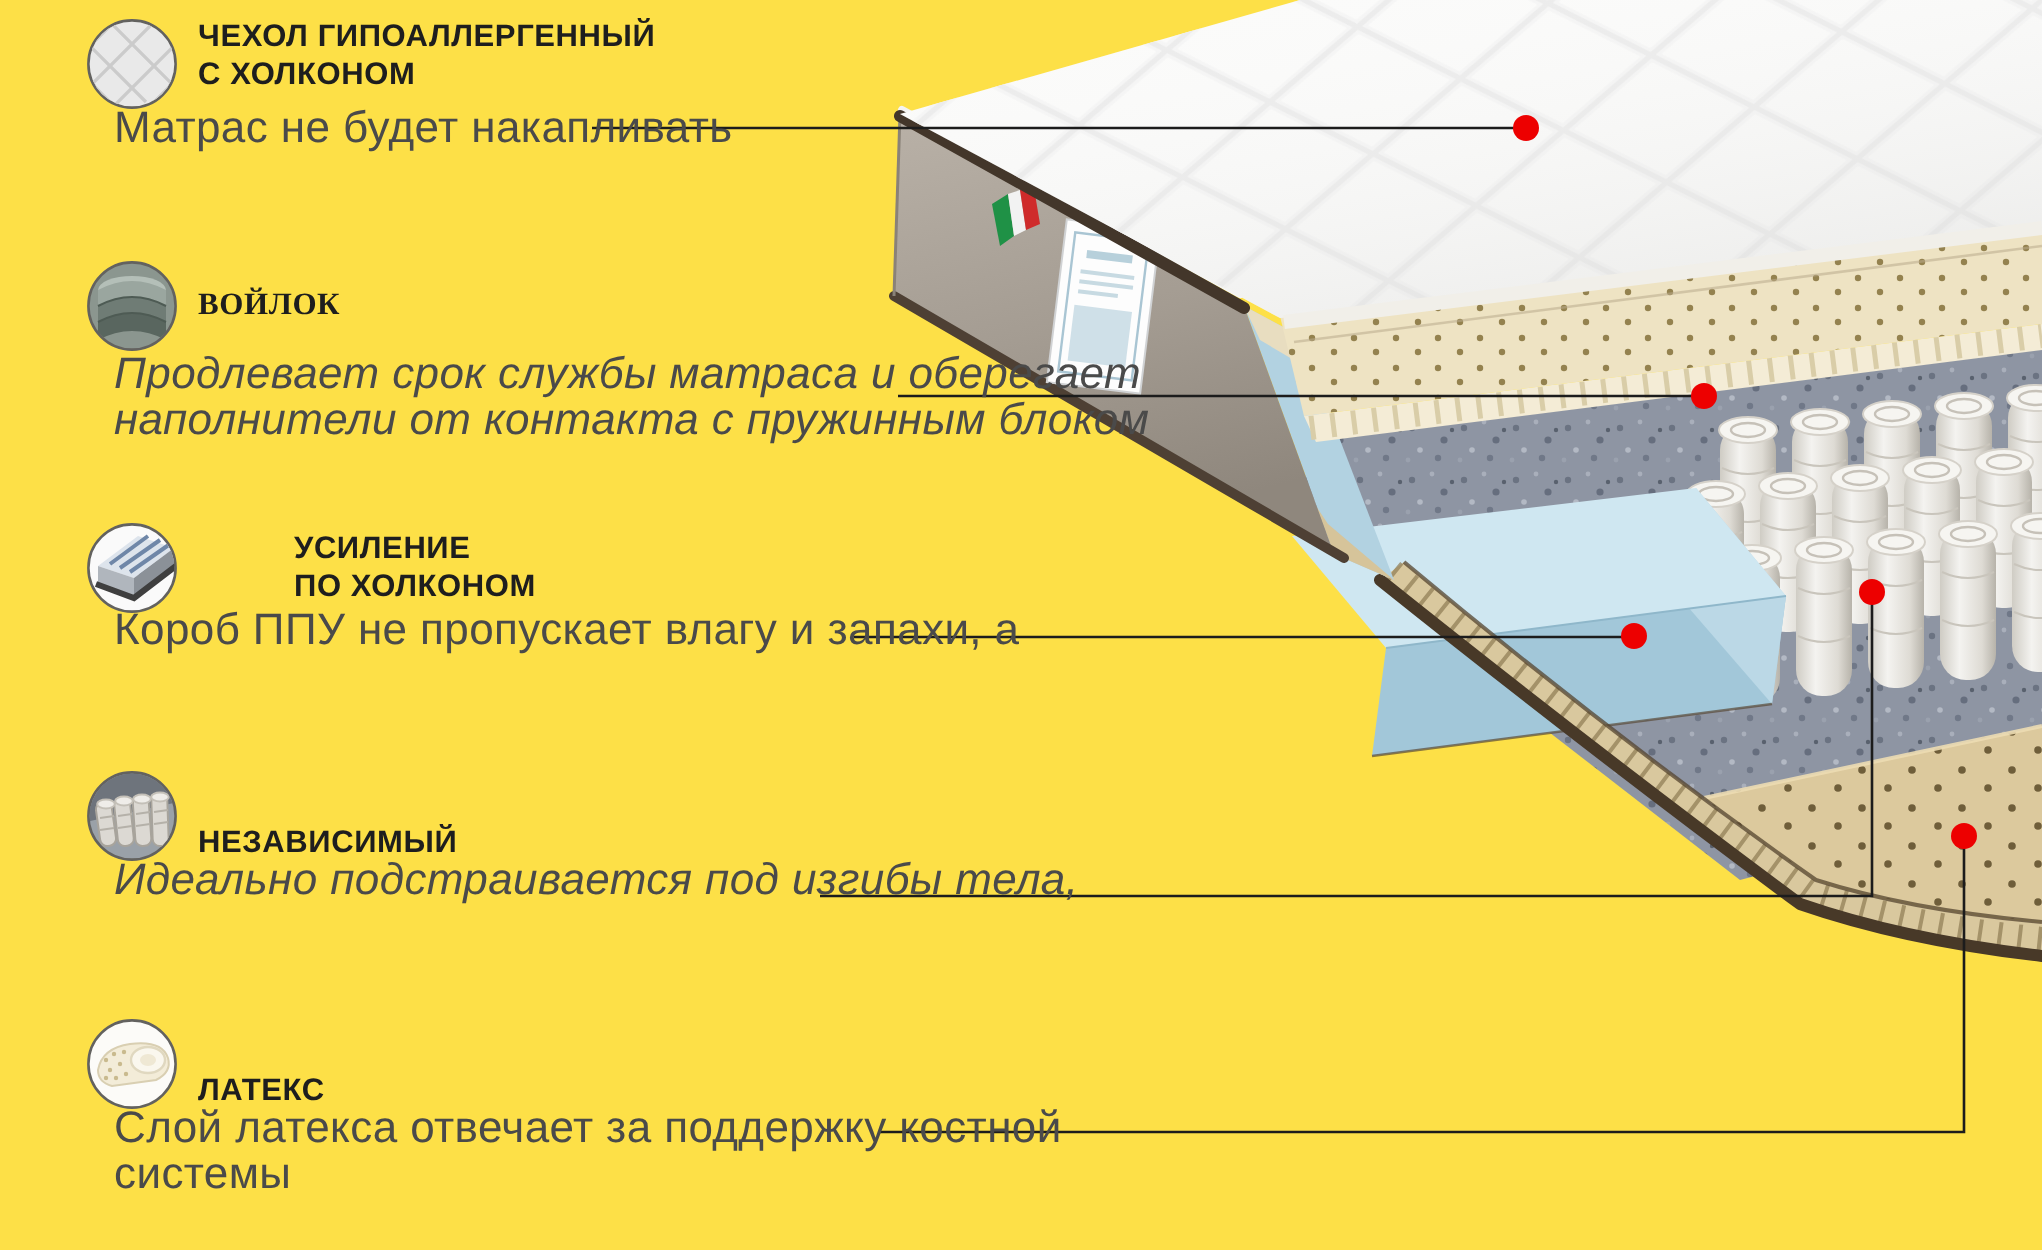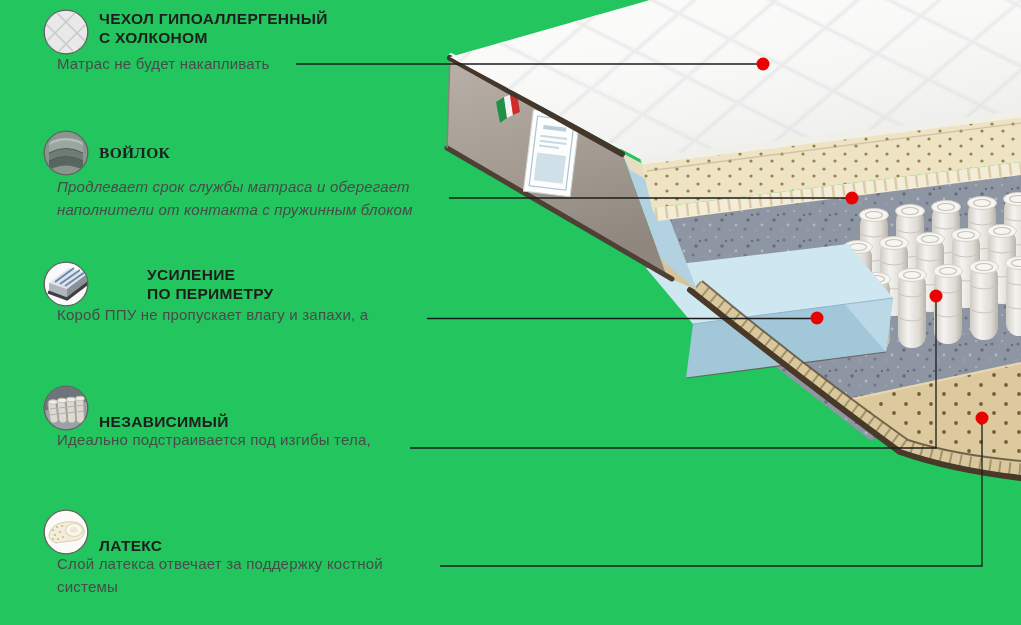--- a/index.html
+++ b/index.html
@@ -1,28 +1,28 @@
 <!DOCTYPE html>
 <html><head>
 <meta charset="utf-8">
 <style>
   html,body{margin:0;padding:0;background:#ffffff;}
   .canvas{
-    position:relative;width:1021px;height:625px;background:#22c55e;overflow:hidden;
+    position:relative;width:1021px;height:625px;background:#fde047;overflow:hidden;
     font-family:"Liberation Sans","DejaVu Sans",sans-serif;
   }
   .scene{position:absolute;left:0;top:0;width:1021px;height:625px;}
   .section{position:absolute;left:0;top:0;}
   .icon-wrap{position:absolute;width:46px;height:46px;}
   .title{
     position:absolute;font-size:15.5px;font-weight:bold;line-height:19px;
     color:#1e1e1e;letter-spacing:.3px;white-space:nowrap;
   }
   .desc{
-    position:absolute;font-size:15px;line-height:22.5px;color:#4a4a4a;
+    position:absolute;font-size:22px;line-height:22.5px;color:#4a4a4a;
     letter-spacing:.2px;white-space:nowrap;
   }
 </style>
 </head>
 <body>
 
 <div class="canvas">
 
   <svg class="scene" width="1021" height="625" viewBox="0 0 1021 625">
     <defs>
@@ -248,21 +248,21 @@
             <path d="M12,21 L31,7 M17,23 L37,9 M22,25 L42,11 M27,27 L45,14"></path>
           </g>
           <path d="M6,22 L24,28 L24,38 L6,32 Z" fill="#b0b6bd"></path>
           <path d="M24,28 L44,13 L44,22 L24,38 Z" fill="#8b9198"></path>
           <path d="M5,31 L24,38 L45,22" fill="none" stroke="#3f3f3f" stroke-width="3"></path>
         </g>
       </svg>
     </div>
     <div class="title" style="left:99px;top:265px;margin-left:48px;">
       <div>УСИЛЕНИЕ</div>
-      <div>ПО ПЕРИМЕТРУ</div>
+      <div>ПО ХОЛКОНОМ</div>
     </div>
     <div class="desc" style="left:57px;top:304px;">
       <div>Короб ППУ не пропускает влагу и запахи, а</div>
     </div>
   </div>
 
   <div class="section">
     <div class="icon-wrap" style="left:43px;top:385px;">
       <svg width="46" height="46" viewBox="0 0 46 46">
         <defs>
@@ -287,21 +287,21 @@
             <ellipse cx="19" cy="15.5" rx="4.4" ry="2.2"></ellipse>
             <ellipse cx="28" cy="14.5" rx="4.4" ry="2.2"></ellipse>
             <ellipse cx="37" cy="13.5" rx="4.4" ry="2.2"></ellipse>
           </g>
         </g>
       </svg>
     </div>
     <div class="title" style="left:99px;top:389px;margin-top:23px;">
       <div>НЕЗАВИСИМЫЙ</div>
     </div>
-    <div class="desc" style="left:57px;top:429px;">
+    <div class="desc" style="left:57px;top:429px;font-style:italic;">
       <div>Идеально подстраивается под изгибы тела,</div>
     </div>
   </div>
 
   <div class="section">
     <div class="icon-wrap" style="left:43px;top:509px;">
       <svg width="46" height="46" viewBox="0 0 46 46">
         <defs>
             <clipPath id="c5">
               <circle cx="23" cy="23" r="21.3"></circle>

